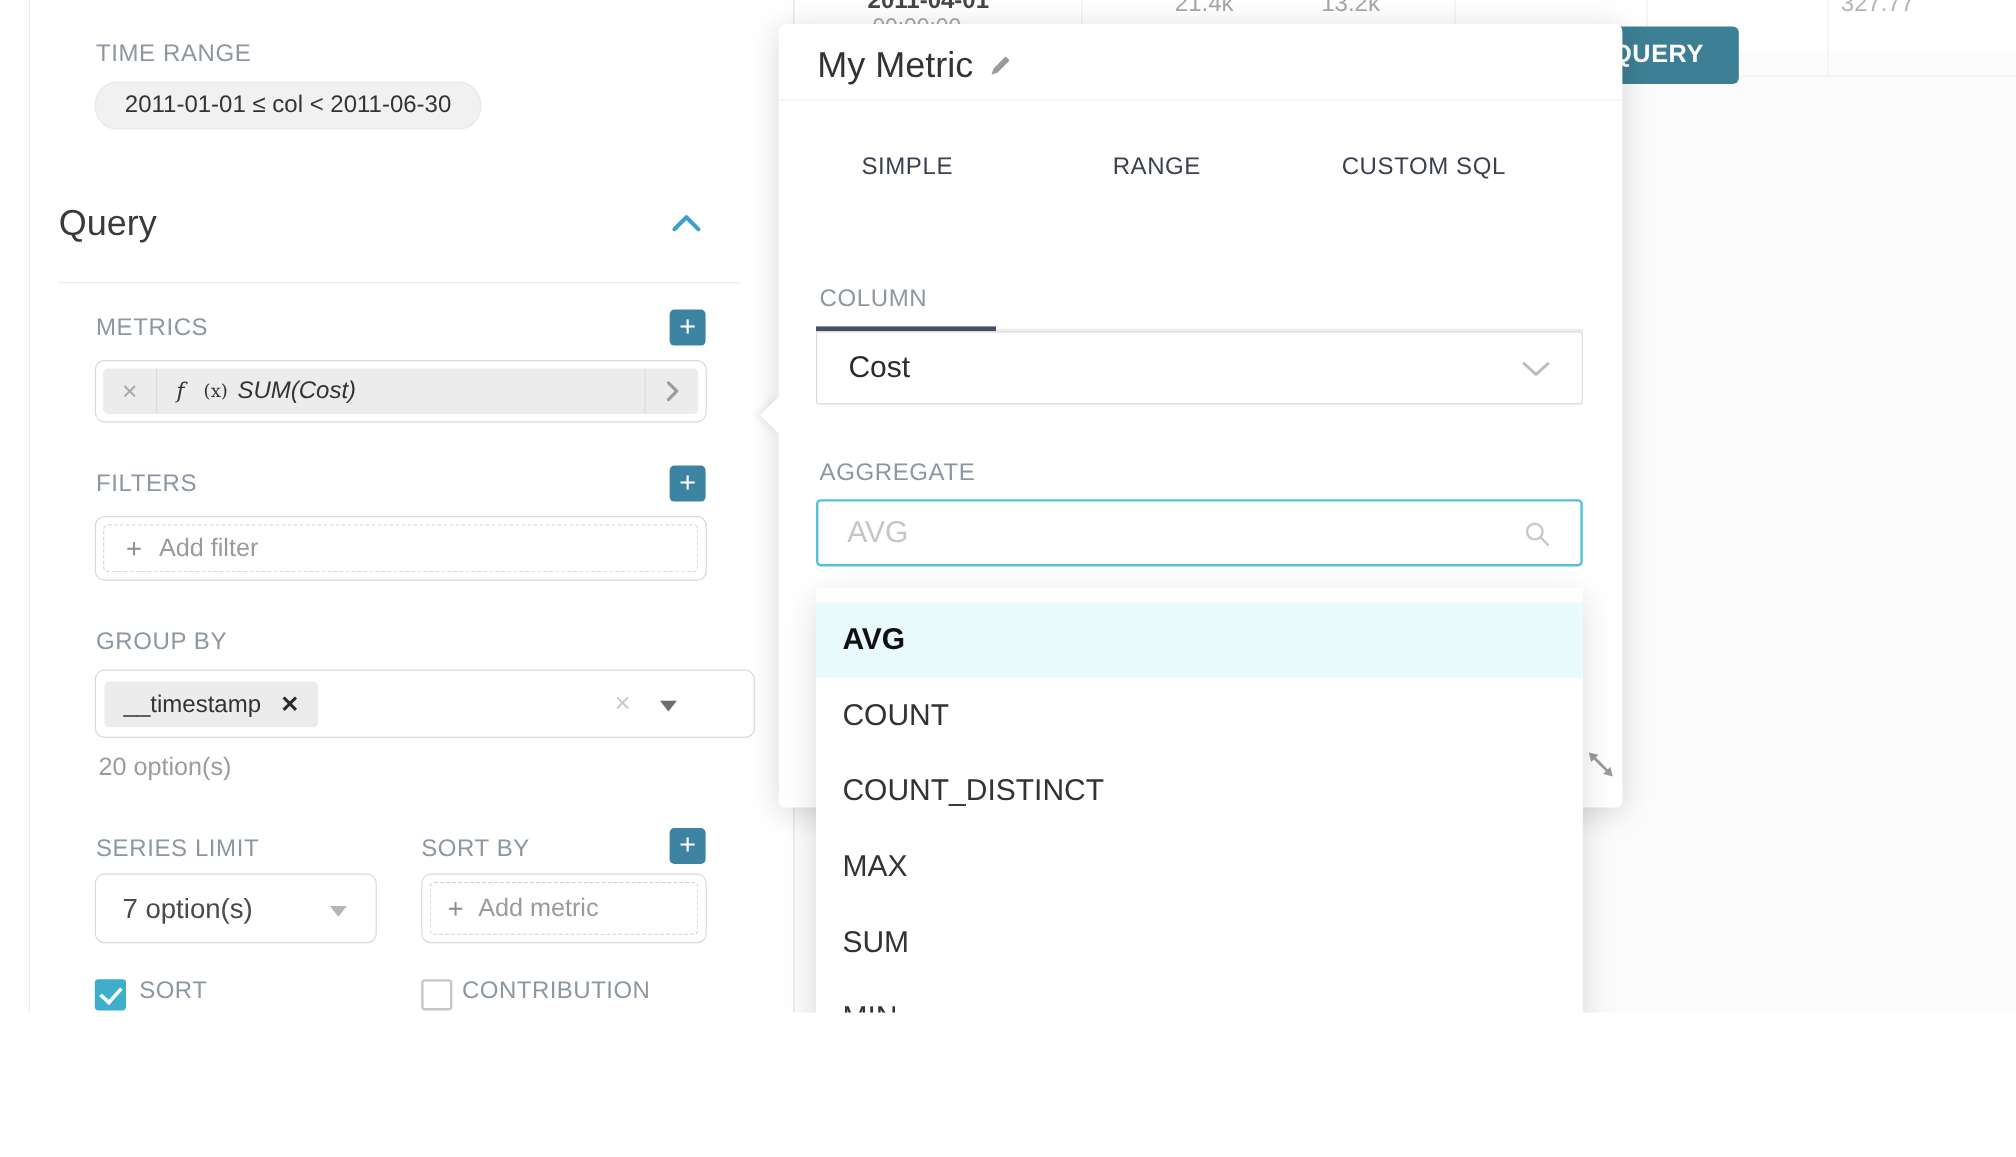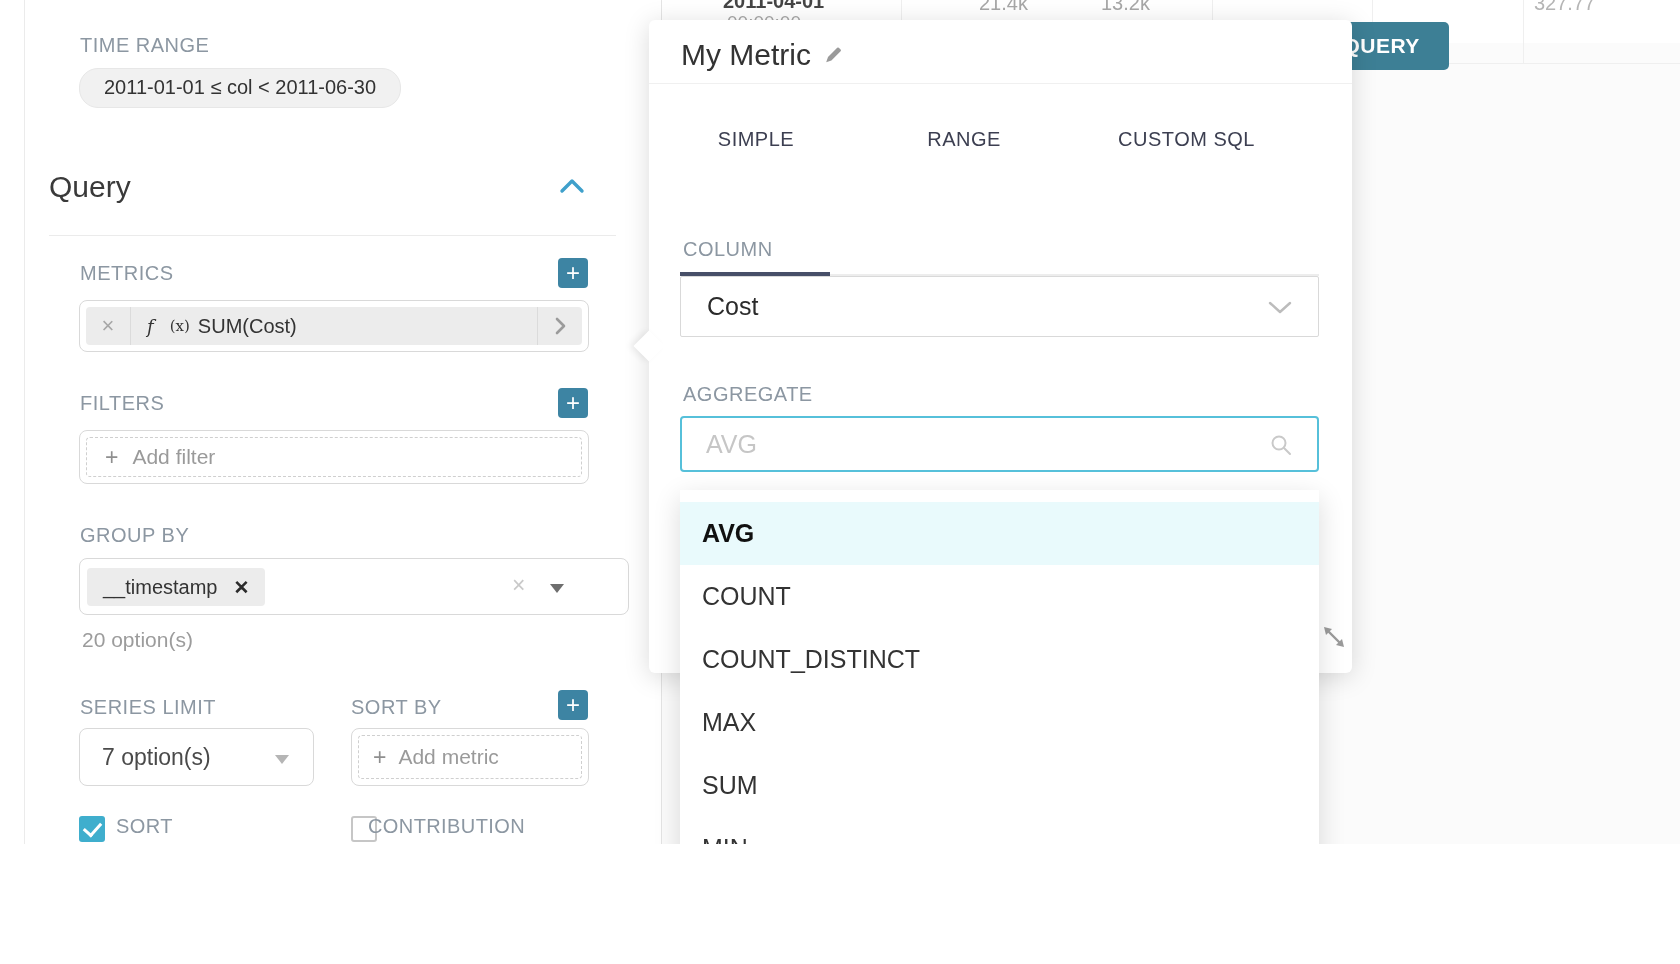--- a/index.html
+++ b/index.html
@@ -24,21 +24,21 @@
   .query-title{font-size:30px;color:#3A3A3A;}
   .hr{background:#EBEBEB;height:1px;}
 
   .metric-box{left:63px;top:300px;width:510px;height:52px;}
   .metric-pill{position:absolute;left:6px;top:6px;right:6px;bottom:6px;background:#ECECEC;
                border-radius:4px;display:flex;align-items:center;}
   .metric-pill .x-sect{width:44px;align-self:stretch;display:flex;align-items:center;justify-content:center;
                        border-right:1px solid #DBDBDB;color:#A6A6A6;font-size:22px;cursor:pointer;}
   .metric-pill .fx{font-family:"DejaVu Serif",serif;font-style:italic;font-size:18px;margin-left:16px;}
   .metric-pill .fx-paren{font-size:15px;font-style:normal;}
-  .metric-pill .mname{font-size:20px;margin-left:8px;}
+  .metric-pill .mname{font-size:20px;margin-left:8px;font-style:italic;}
   .metric-pill .chev-sect{margin-left:auto;width:44px;align-self:stretch;display:flex;align-items:center;
                           justify-content:center;border-left:1px solid #DBDBDB;cursor:pointer;}
 
   .gb-tag{position:absolute;left:7px;top:9px;height:38px;background:#ECECEC;border-radius:4px;
           display:flex;align-items:center;padding:0 16px;font-size:20px;color:#333;}
   .gb-tag .tag-x{font-weight:700;font-size:19px;margin-left:16px;color:#2B2B2B;cursor:pointer;}
   .caret-down{width:0;height:0;border-left:7px solid transparent;border-right:7px solid transparent;
               border-top:9px solid #6E6E6E;}
   .hint{color:#9C9C9C;font-size:21px;}
 
@@ -186,21 +186,21 @@
   <div class="abs bordered" style="left:335px;top:728px;width:238px;height:58px;">
     <div class="dashed-inner" style="position:absolute;left:6px;top:6px;right:6px;bottom:6px;">
       <span class="plus-glyph" style="margin:0 12px 0 14px;">+</span>
       <span>Add metric</span>
     </div>
   </div>
 
   <div class="abs checkbox on" style="left:63px;top:816px;"></div>
   <div class="abs cb-label" style="left:63px;top:813px;width:210px;text-indent:37px;">SORT DESCENDING</div>
   <div class="abs checkbox off" style="left:335px;top:816px;"></div>
-  <div class="abs cb-label" style="left:352px;top:813px;">CONTRIBUTION</div>
+  <div class="abs cb-label" style="left:369px;top:813px;">CONTRIBUTION</div>
 
   <div class="abs popover">
     <div class="pop-arrow"></div>
 
     <div class="pop-title">
       <span>My Metric</span>
       <svg width="20" height="20" viewBox="0 0 20 20" style="margin-left:12px;">
         <path d="M3.2 17.2 l1.8-5.2 9.2-9.2 a1.1 1.1 0 0 1 1.6 0 l1.8 1.8 a1.1 1.1 0 0 1 0 1.6 l-9.2 9.2 z" fill="#9A9A9A"></path>
       </svg>
     </div>

